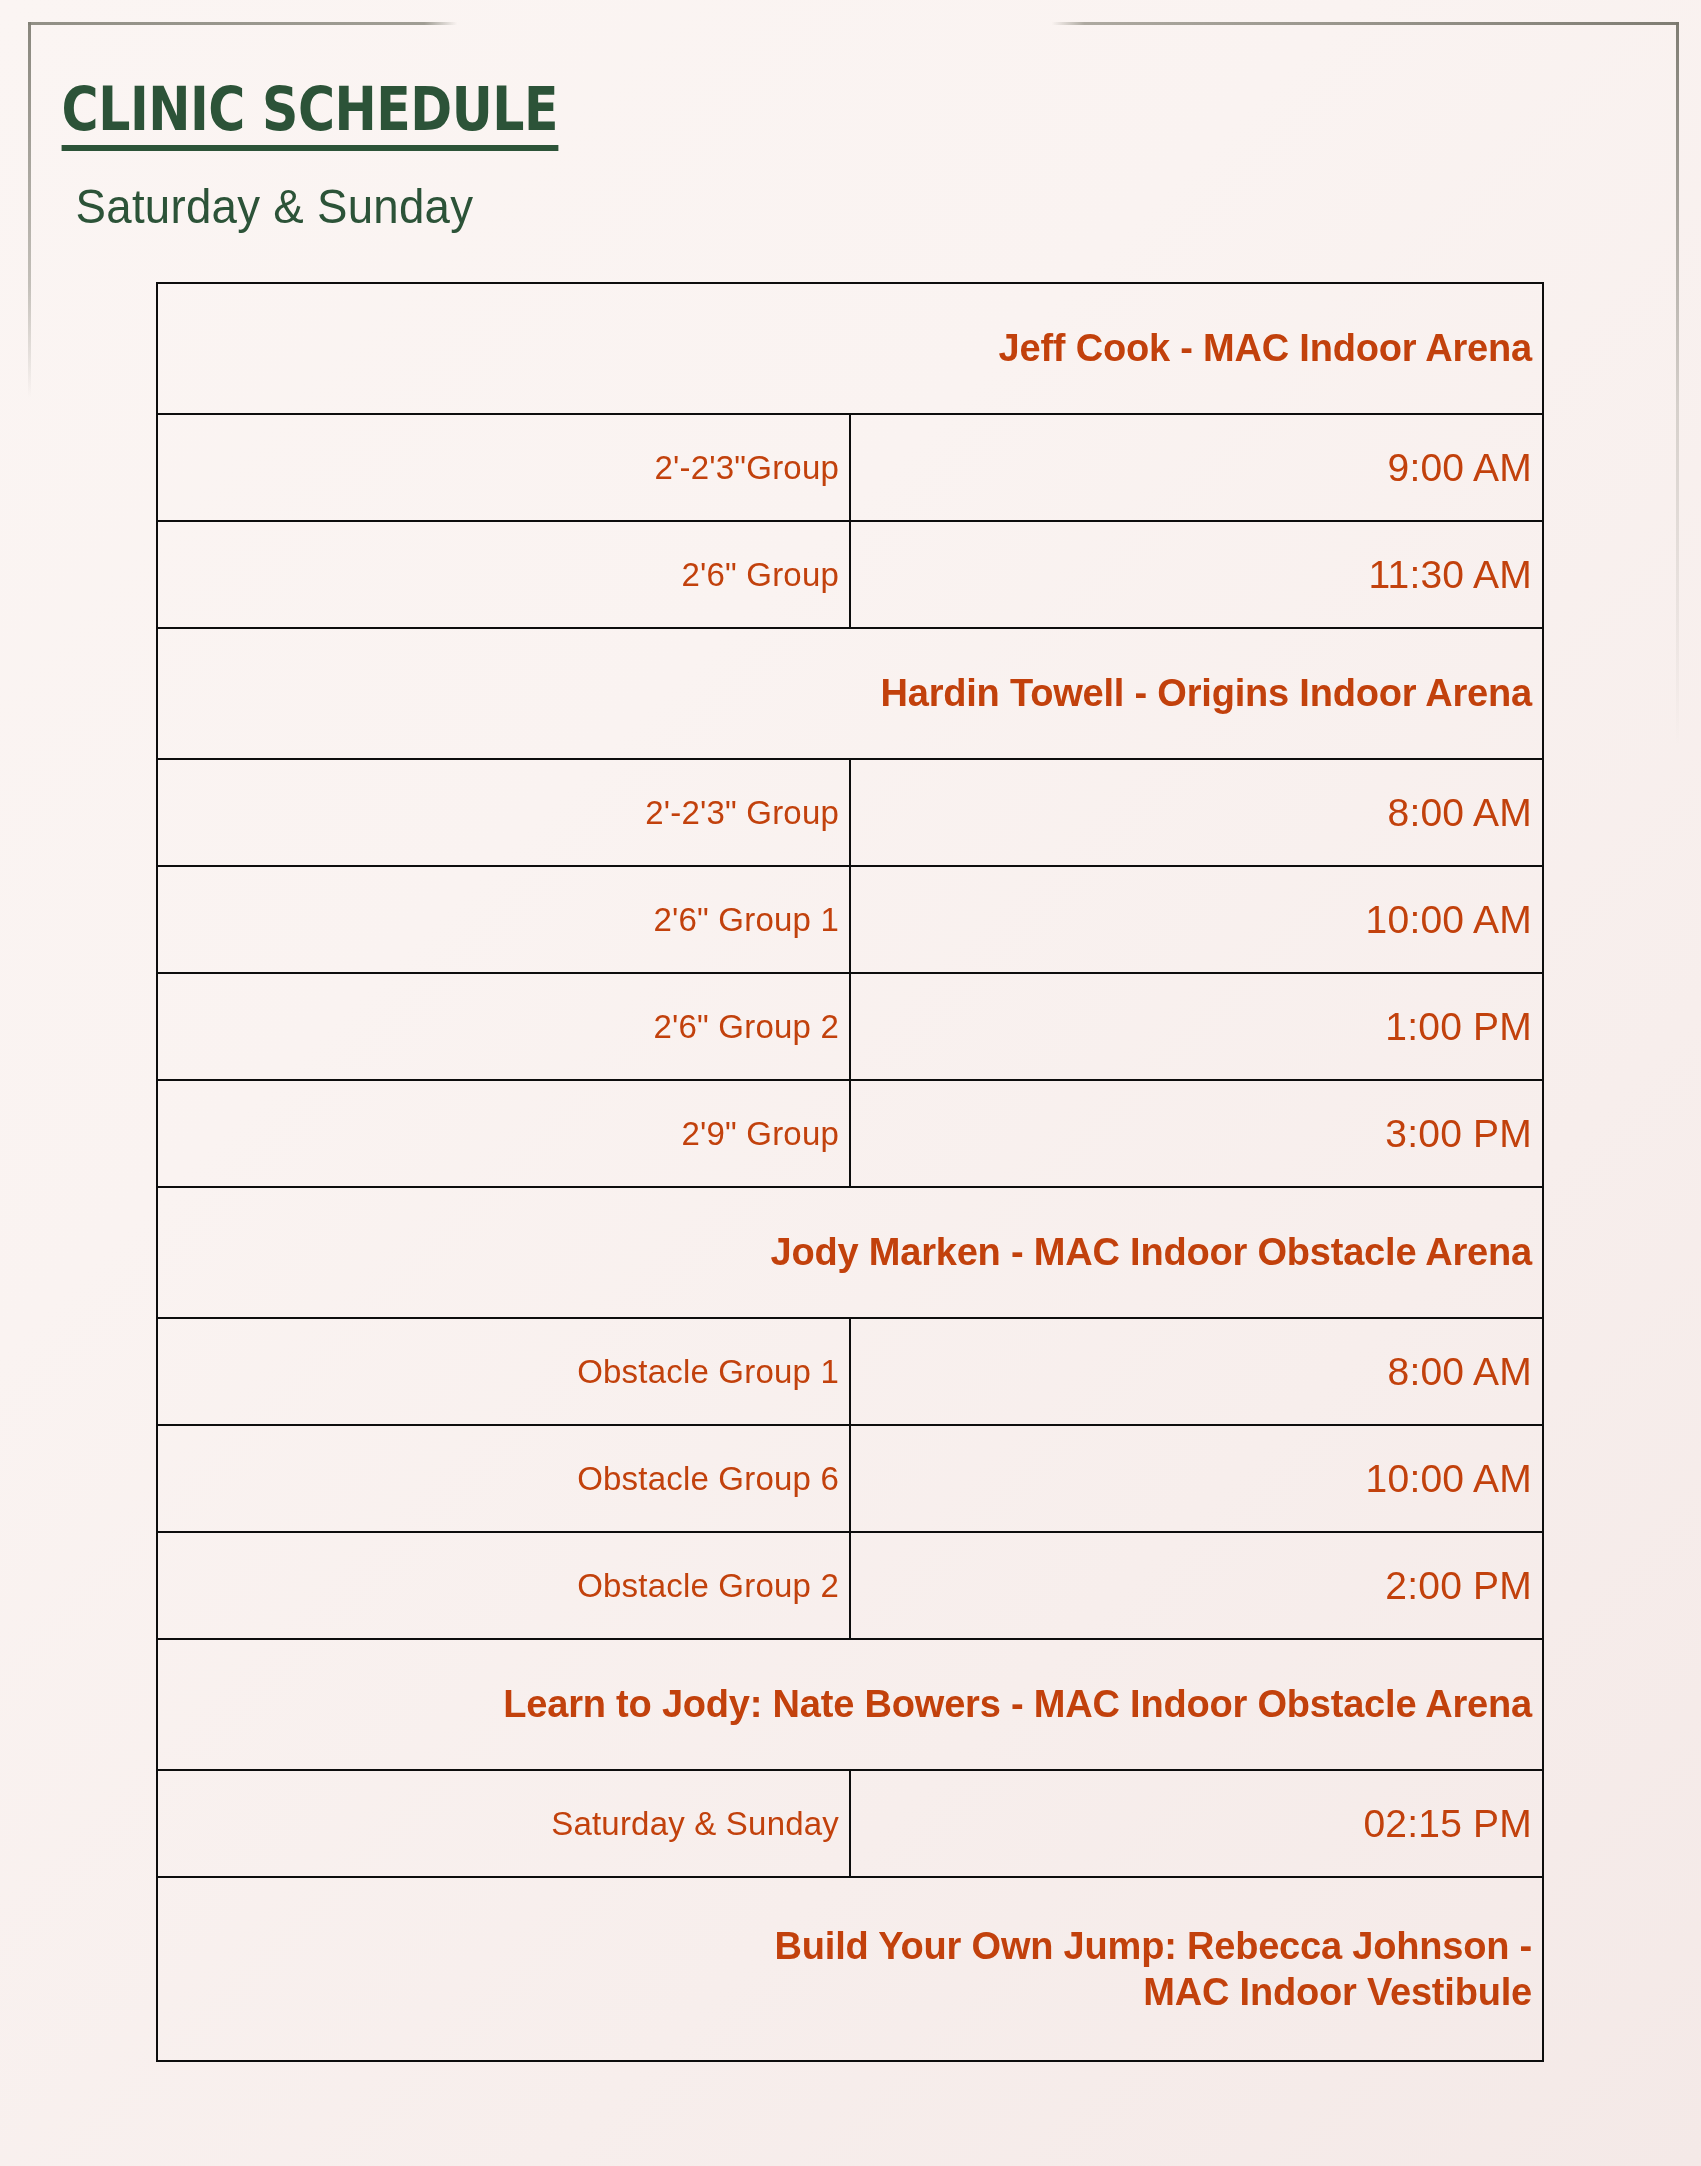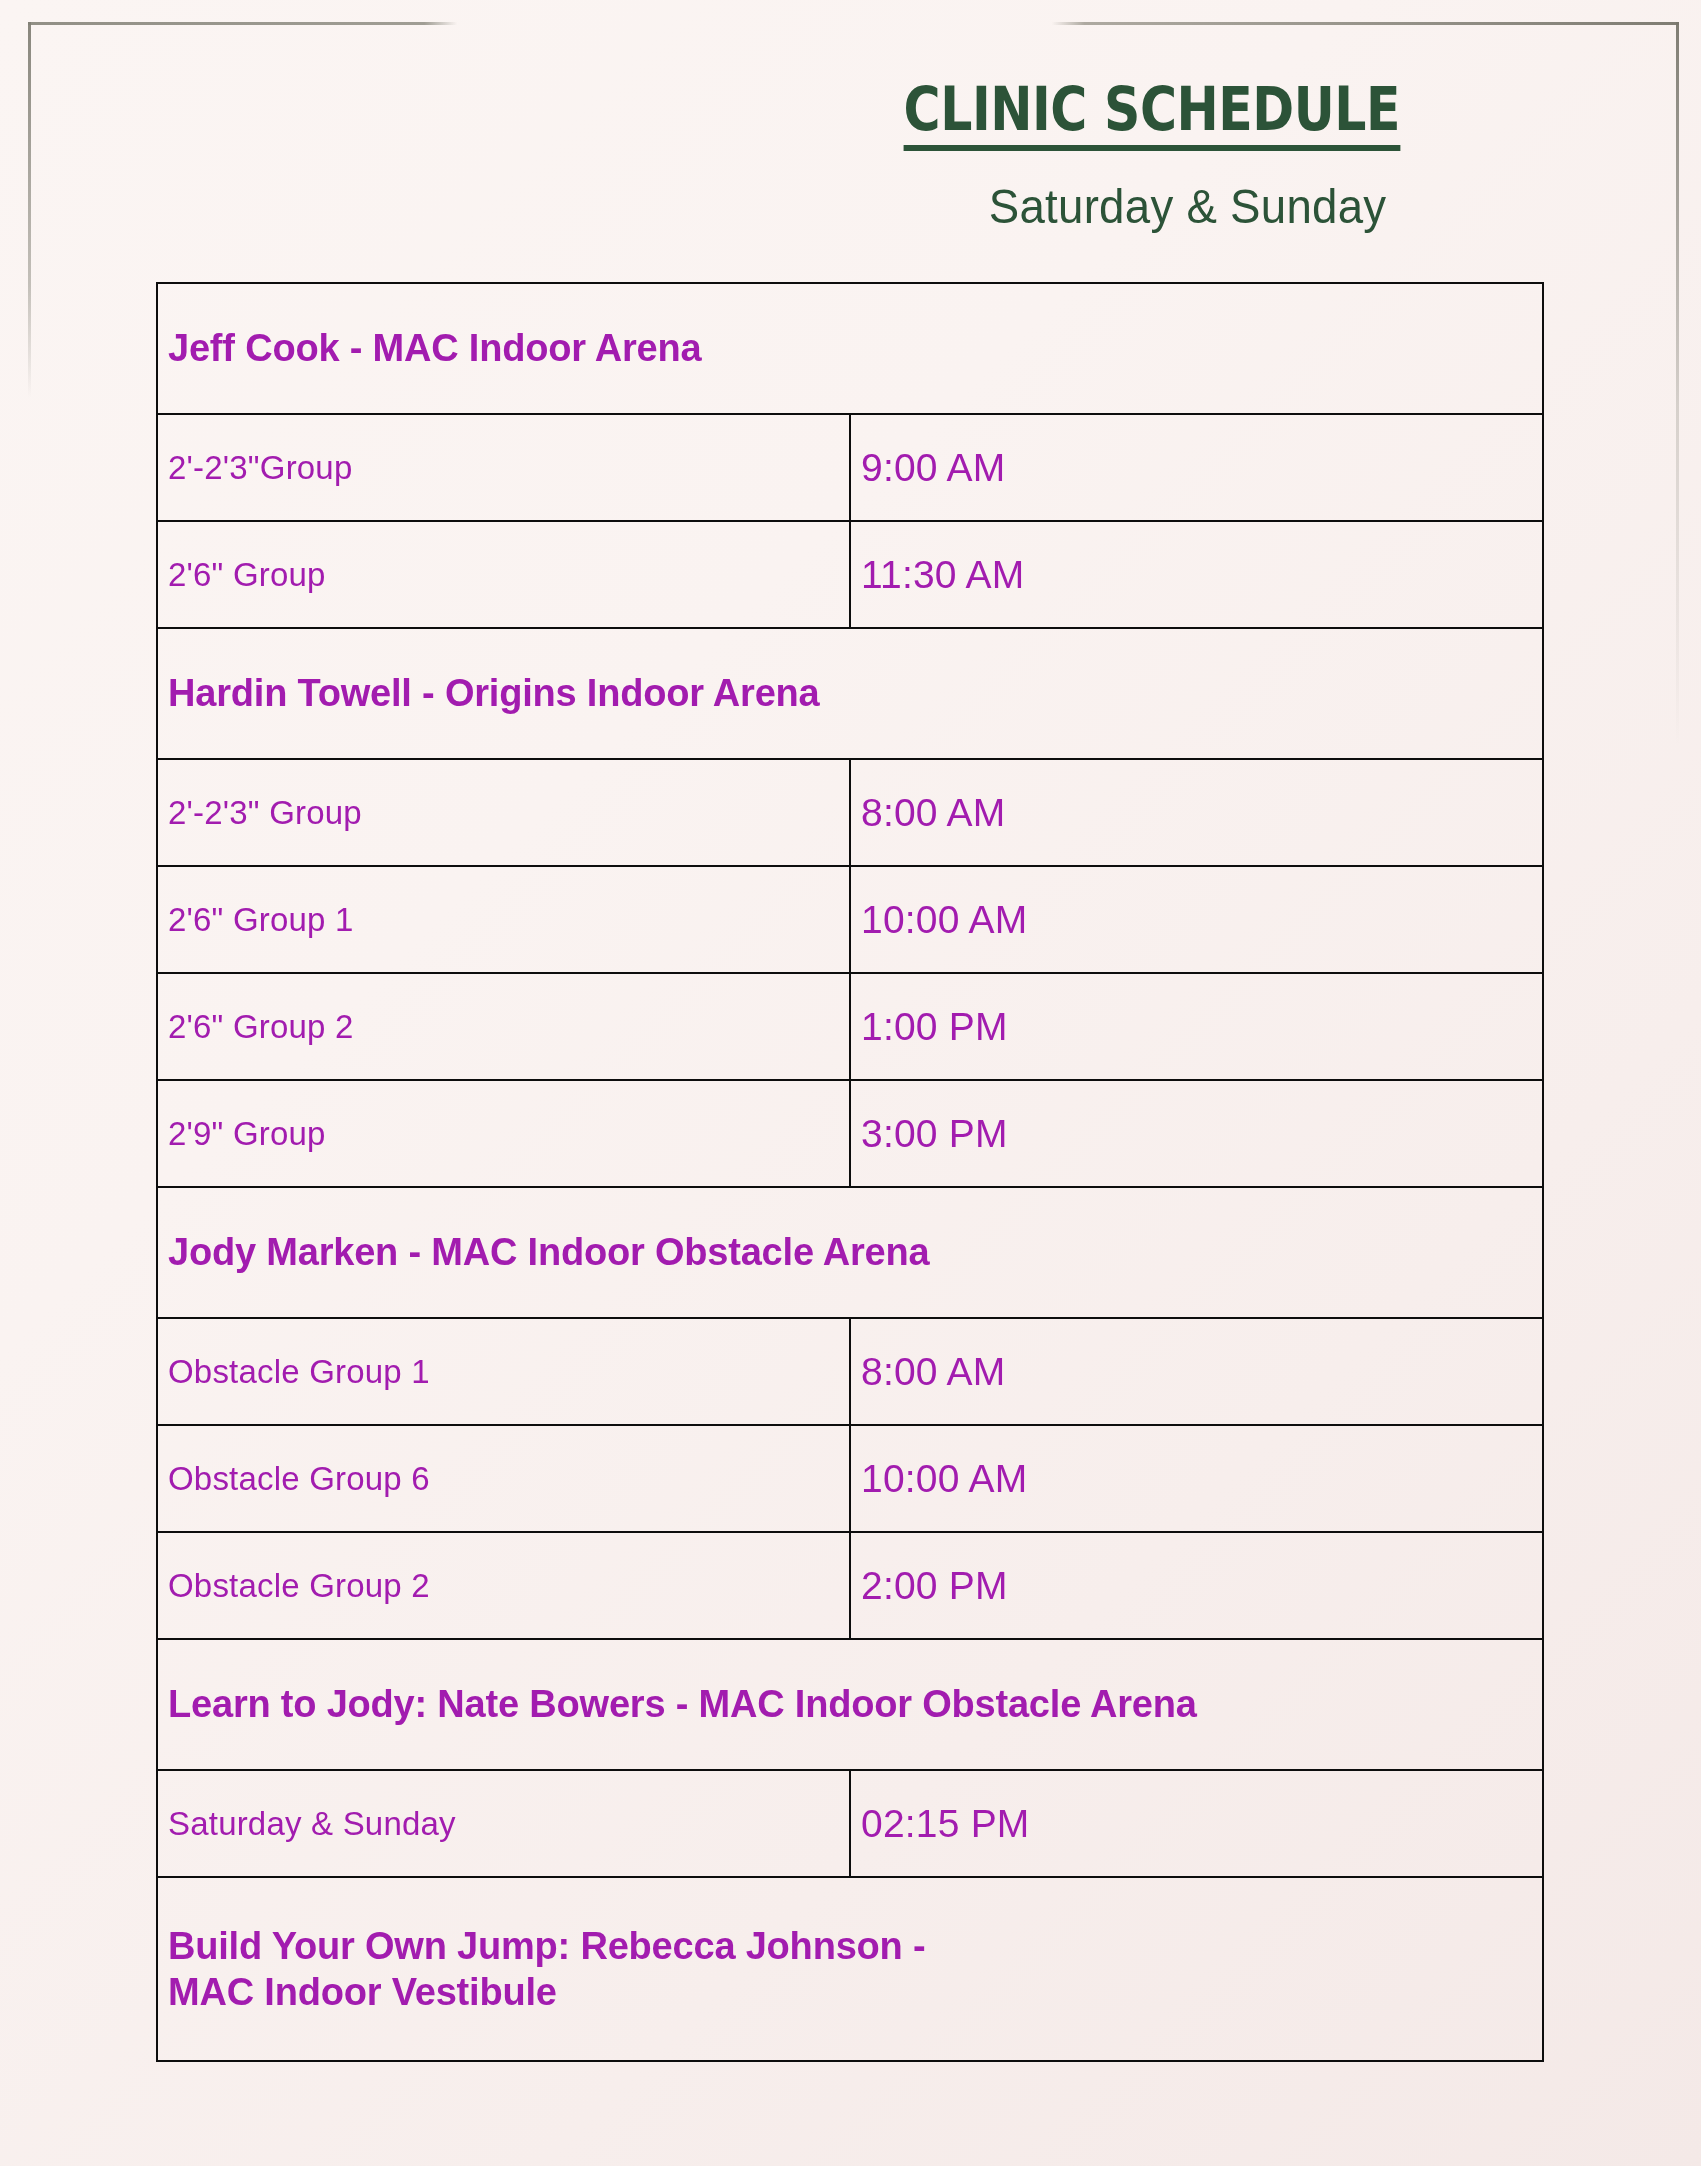--- a/index.html
+++ b/index.html
@@ -57,21 +57,22 @@
         rgba(150,148,138,0.35) 18%,
         rgba(255,255,255,0) 34%);
   }
 
   
   #header {
     position: absolute;
     left: 0;
     top: 77px;
     width: 1422px;
-    text-align: right;
+    text-align: left;
+    padding-left: 40px;
   }
   #page-title {
     font-family: "DejaVu Sans Condensed", "Liberation Sans Narrow", "Liberation Sans", sans-serif;
     font-size: 61px;
     font-weight: 700;
     letter-spacing: -0.5px;
     color: #2c5338;
     display: inline-block;
     border-bottom: 6px solid #2c5338;
     padding-bottom: 4px;
@@ -91,23 +92,23 @@
   #schedule-table {
     position: absolute;
     left: 156px;
     top: 282px;
     width: 1388px;
     border-collapse: collapse;
     table-layout: fixed;
   }
   #schedule-table td {
     border: 2.2px solid #0d0d0d;
-    text-align: left;
+    text-align: right;
     vertical-align: middle;
-    color: #a21caf;
+    color: #c2410c;
   }
   td.section-head {
     font-size: 38px;
     font-weight: 700;
     color: #2c5338;
     height: 117px;
     padding: 6px 10px;
     letter-spacing: -0.2px;
     line-height: 1.22;
   }

